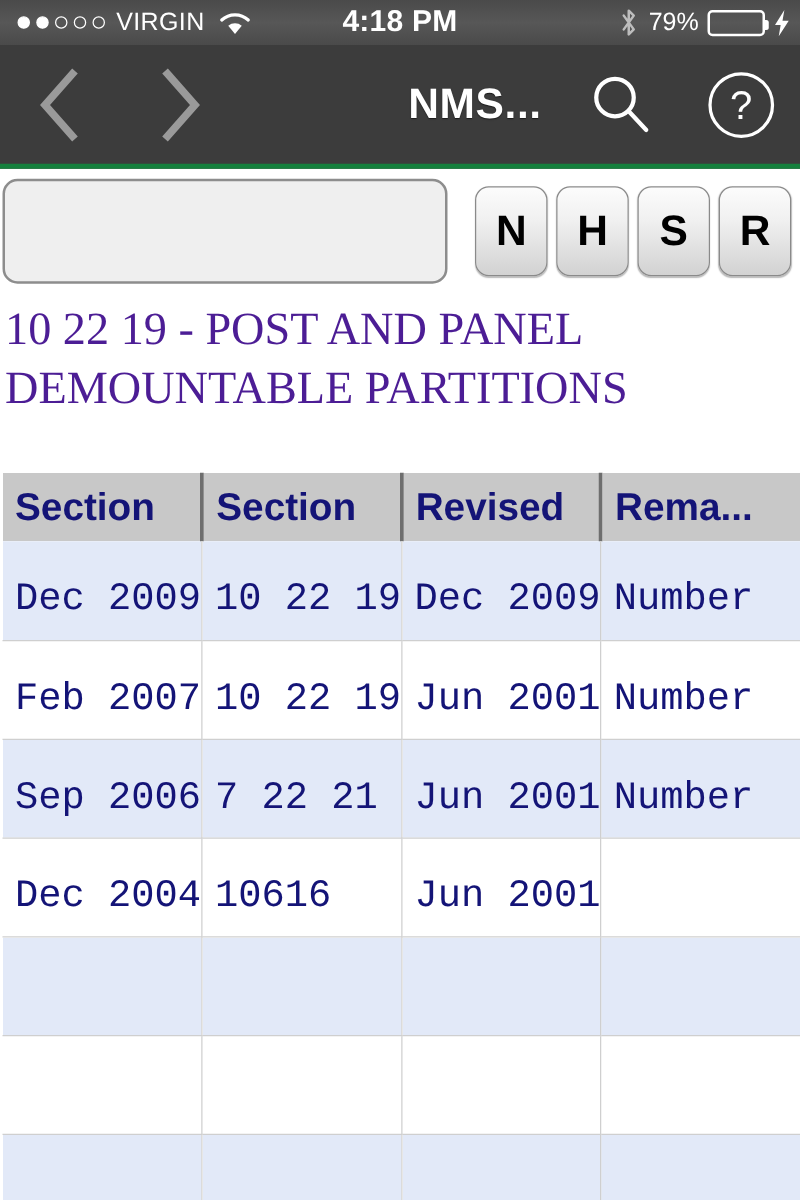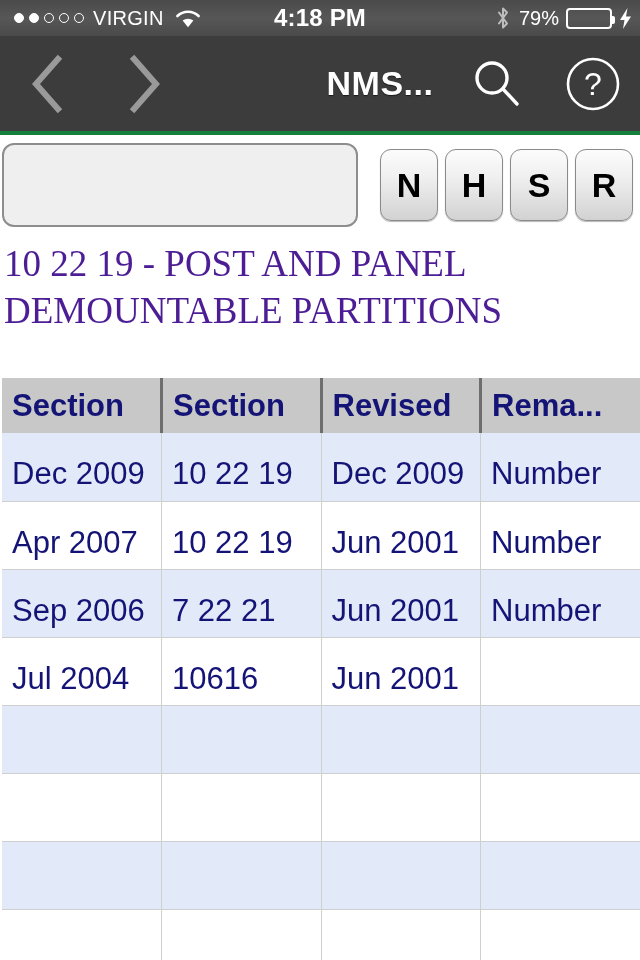--- a/index.html
+++ b/index.html
@@ -89,22 +89,22 @@
   table.grid th{
     background:#c8c8c8; color:#141477;
     font-family:"Liberation Sans", sans-serif;
     font-size:31px; font-weight:bold; text-align:left;
     height:55px; padding:0 0 0 10px;
     border-right:3px solid #6e6e6e;
     white-space:nowrap; overflow:hidden;
   }
   table.grid th:last-child{ border-right:none; }
   table.grid td{
-    color:#141477; font-family:Liberation Sans, sans-serif;
-    font-size:31px; height:68px; padding:15px 0 0 10px;
+    color:#141477; font-family:Liberation Mono, monospace;
+    font-size:31px; height:79px; padding:15px 0 0 10px;
     border-right:1px solid #cfcfcf; border-bottom:1px solid #cfcfcf;
     white-space:nowrap; overflow:hidden;
   }
   table.grid td:last-child{ border-right:none; }
   table.grid tbody tr:nth-child(odd) td{ background:#e2e9f8; }
   table.grid tbody tr:nth-child(even) td{ background:#ffffff; }
 </style>
 </head>
 <body>
 
@@ -196,33 +196,33 @@
         </tr>
       </thead>
       <tbody id="table-body">
           <tr>
             <td>Dec  2009</td>
             <td>10  22  19</td>
             <td>Dec  2009</td>
             <td>Number</td>
           </tr>
           <tr>
-            <td>Apr  2007</td>
+            <td>Feb  2007</td>
             <td>10  22  19</td>
             <td>Jun  2001</td>
             <td>Number</td>
           </tr>
           <tr>
             <td>Sep  2006</td>
             <td>7  22  21</td>
             <td>Jun  2001</td>
             <td>Number</td>
           </tr>
           <tr>
-            <td>Jul  2004</td>
+            <td>Dec  2004</td>
             <td>10616</td>
             <td>Jun  2001</td>
             <td></td>
           </tr>
           <tr>
             <td></td>
             <td></td>
             <td></td>
             <td></td>
           </tr>

